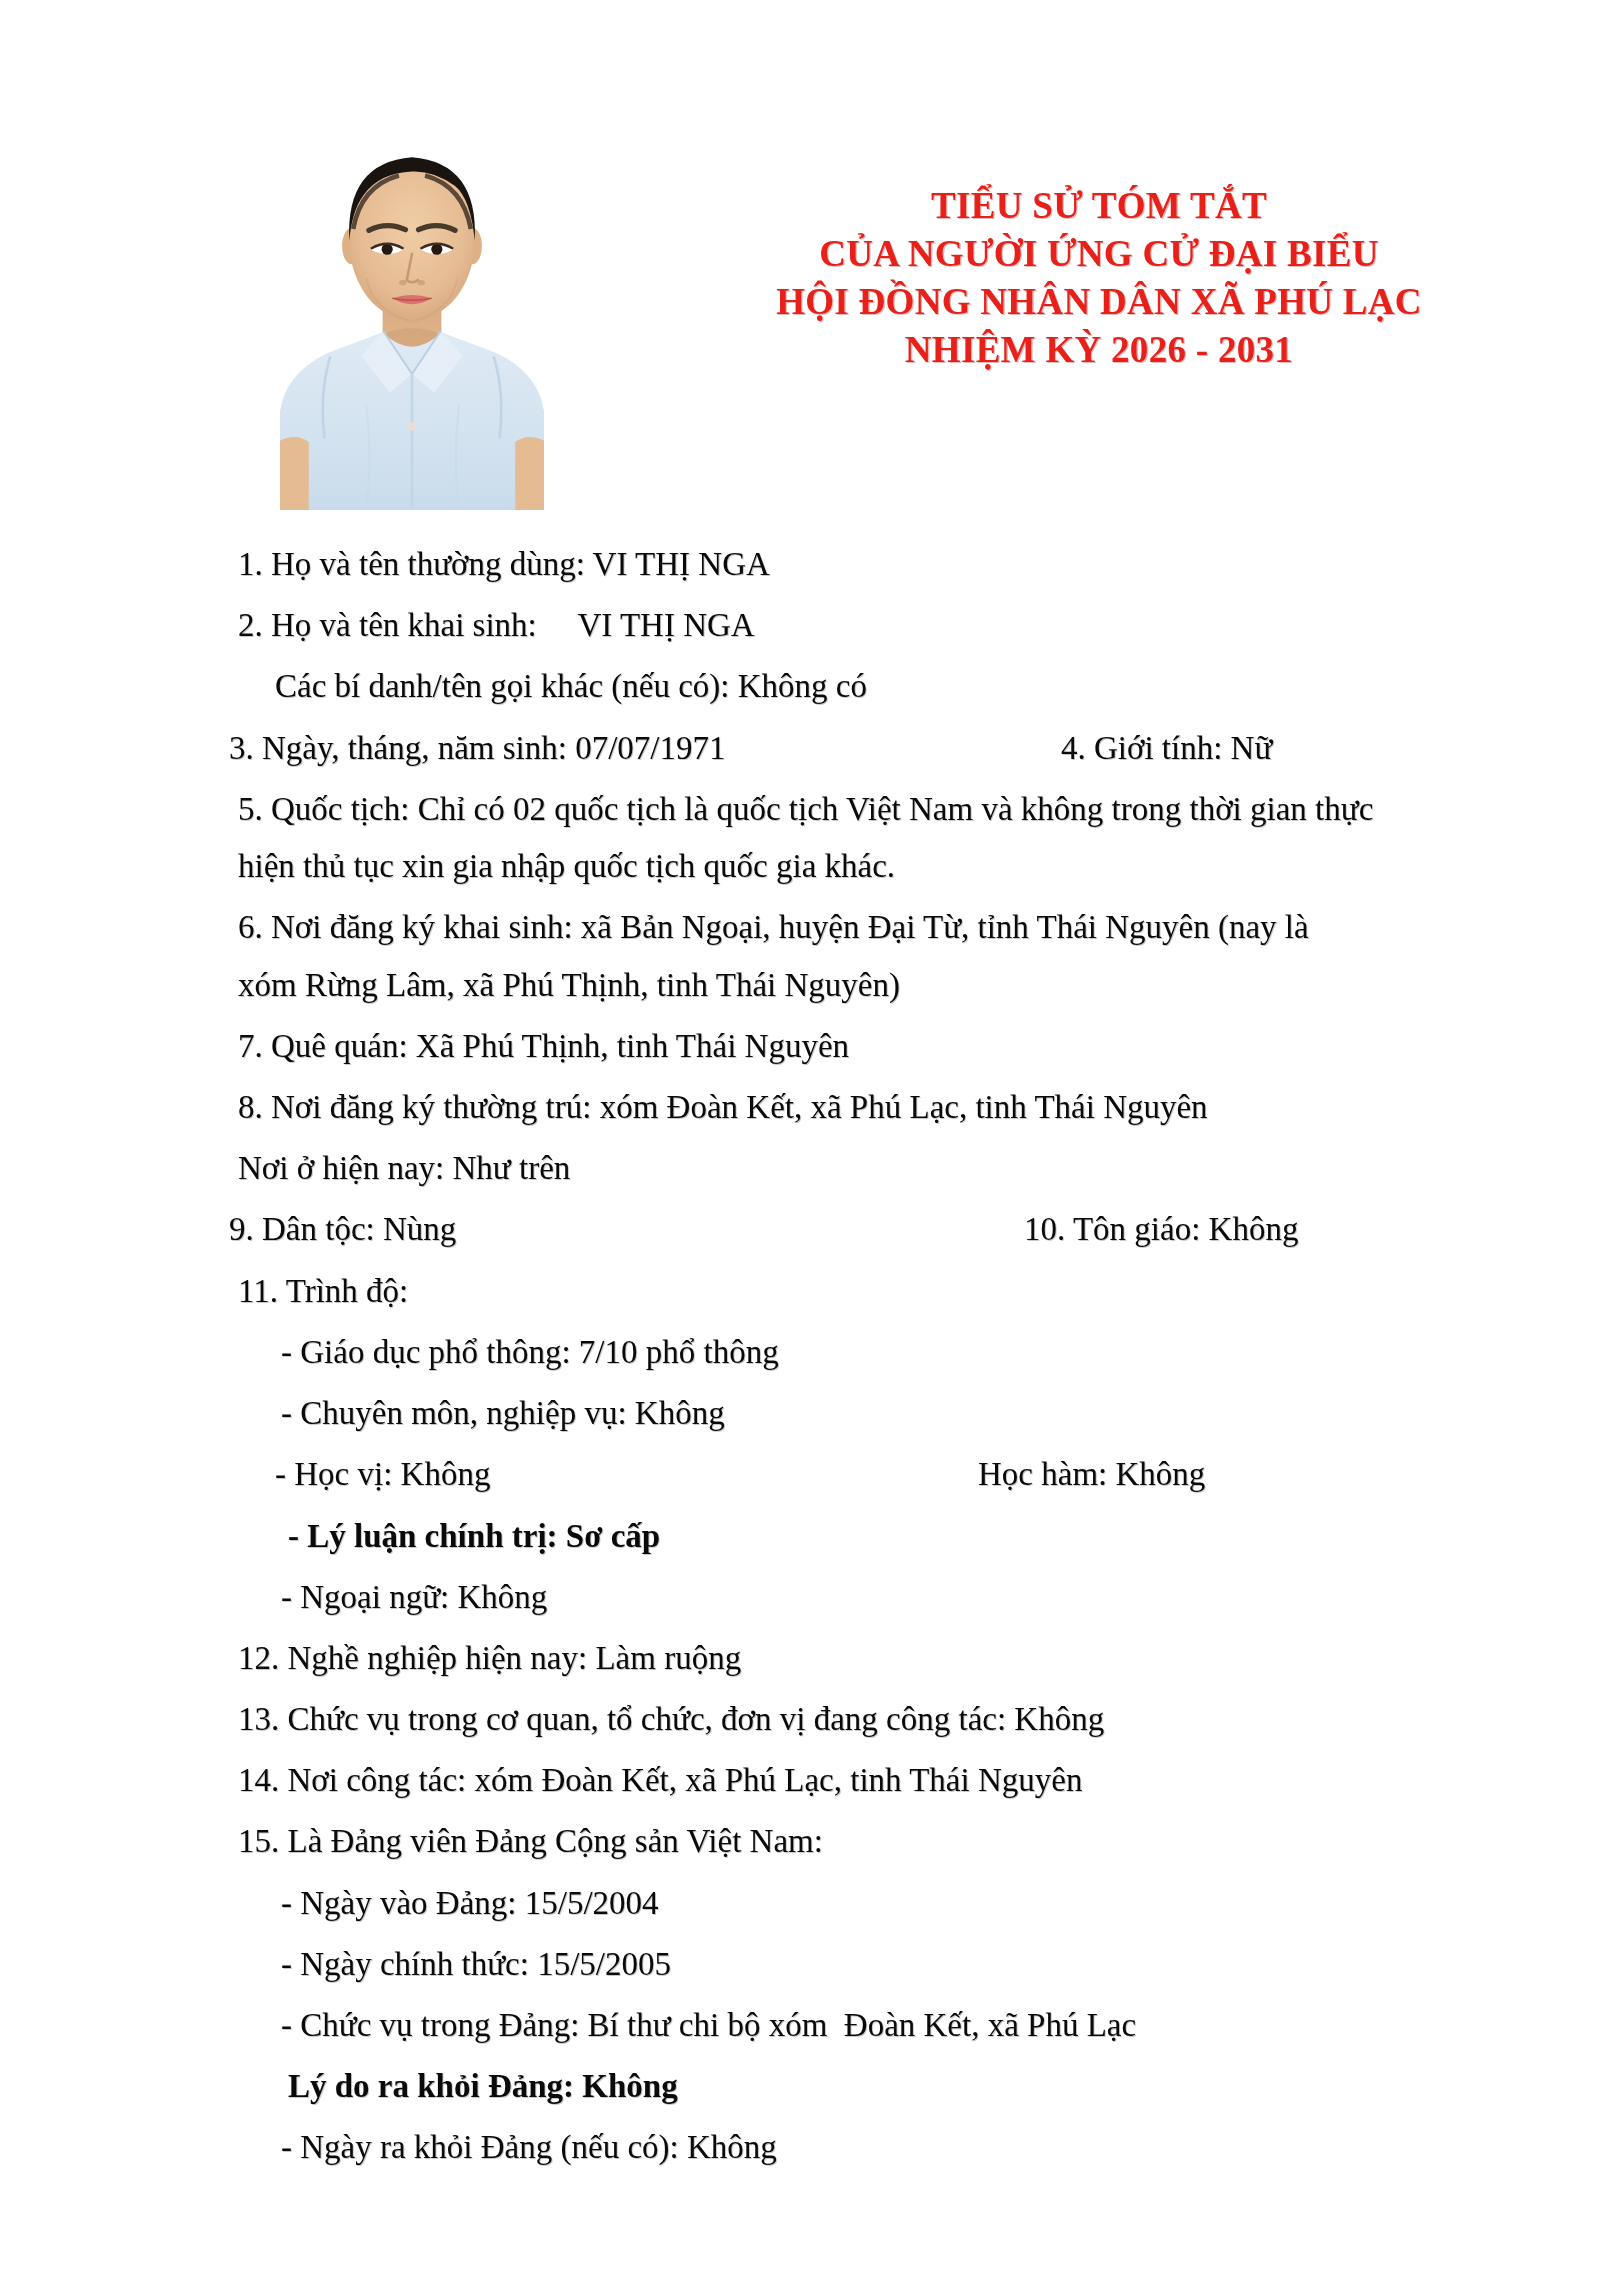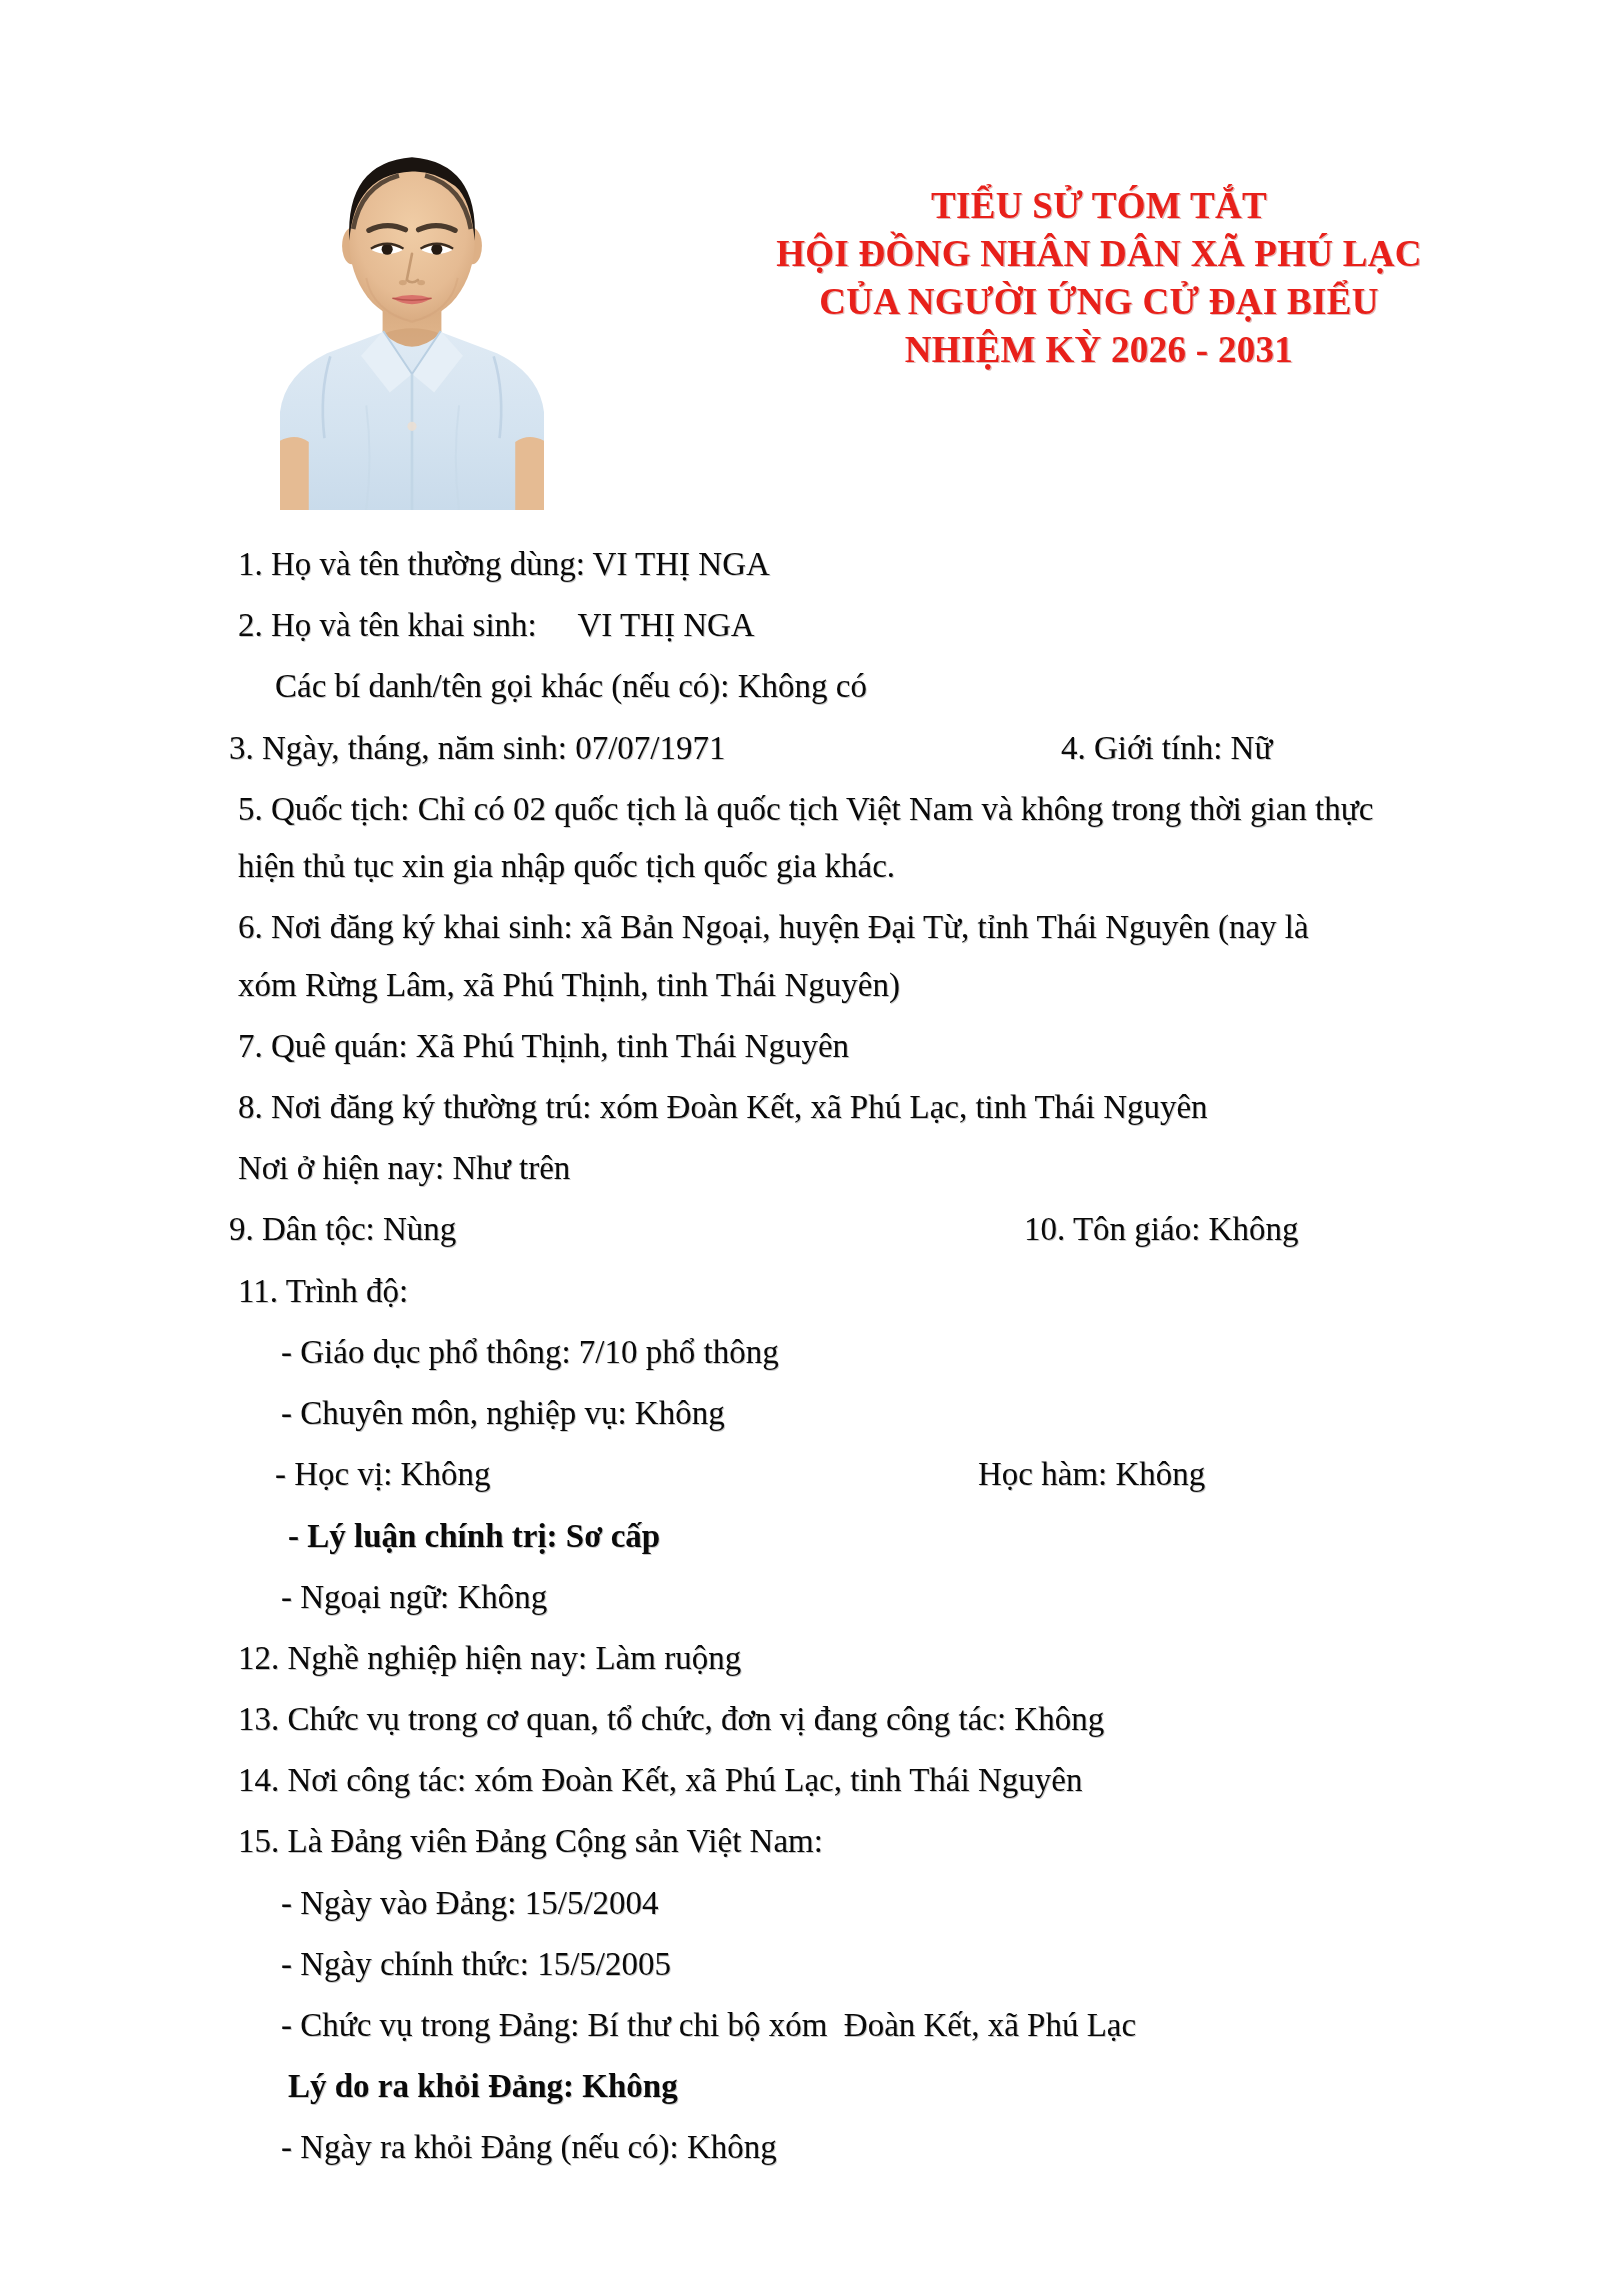--- a/index.html
+++ b/index.html
@@ -179,22 +179,22 @@
 
         <path d="M190 256 Q220 246 250 256 Q220 274 190 256 Z" fill="#d9726b"></path>
         <path d="M190 256 Q220 262 250 256" stroke="#b8534d" stroke-width="2.5" fill="none"></path>
 
         <path d="M150 225 Q160 276 220 292 Q280 276 290 225" stroke="#cf9f76" stroke-width="3" fill="none" opacity="0.35"></path>
       </svg>
     </div>
 
     <div class="title-block">
       <div class="title-line">TIỂU SỬ TÓM TẮT</div>
+      <div class="title-line">CỦA NGƯỜI ỨNG CỬ ĐẠI BIỂU</div>
       <div class="title-line">HỘI ĐỒNG NHÂN DÂN XÃ PHÚ LẠC</div>
-      <div class="title-line">CỦA NGƯỜI ỨNG CỬ ĐẠI BIỂU</div>
       <div class="title-line">NHIỆM KỲ 2026 - 2031</div>
     </div>
   </div>
 
   <div class="body">
 
     <div class="line">1. Họ và tên thường dùng: VI THỊ NGA</div>
 
     <div class="line">2. Họ và tên khai sinh:     VI THỊ NGA</div>
 

